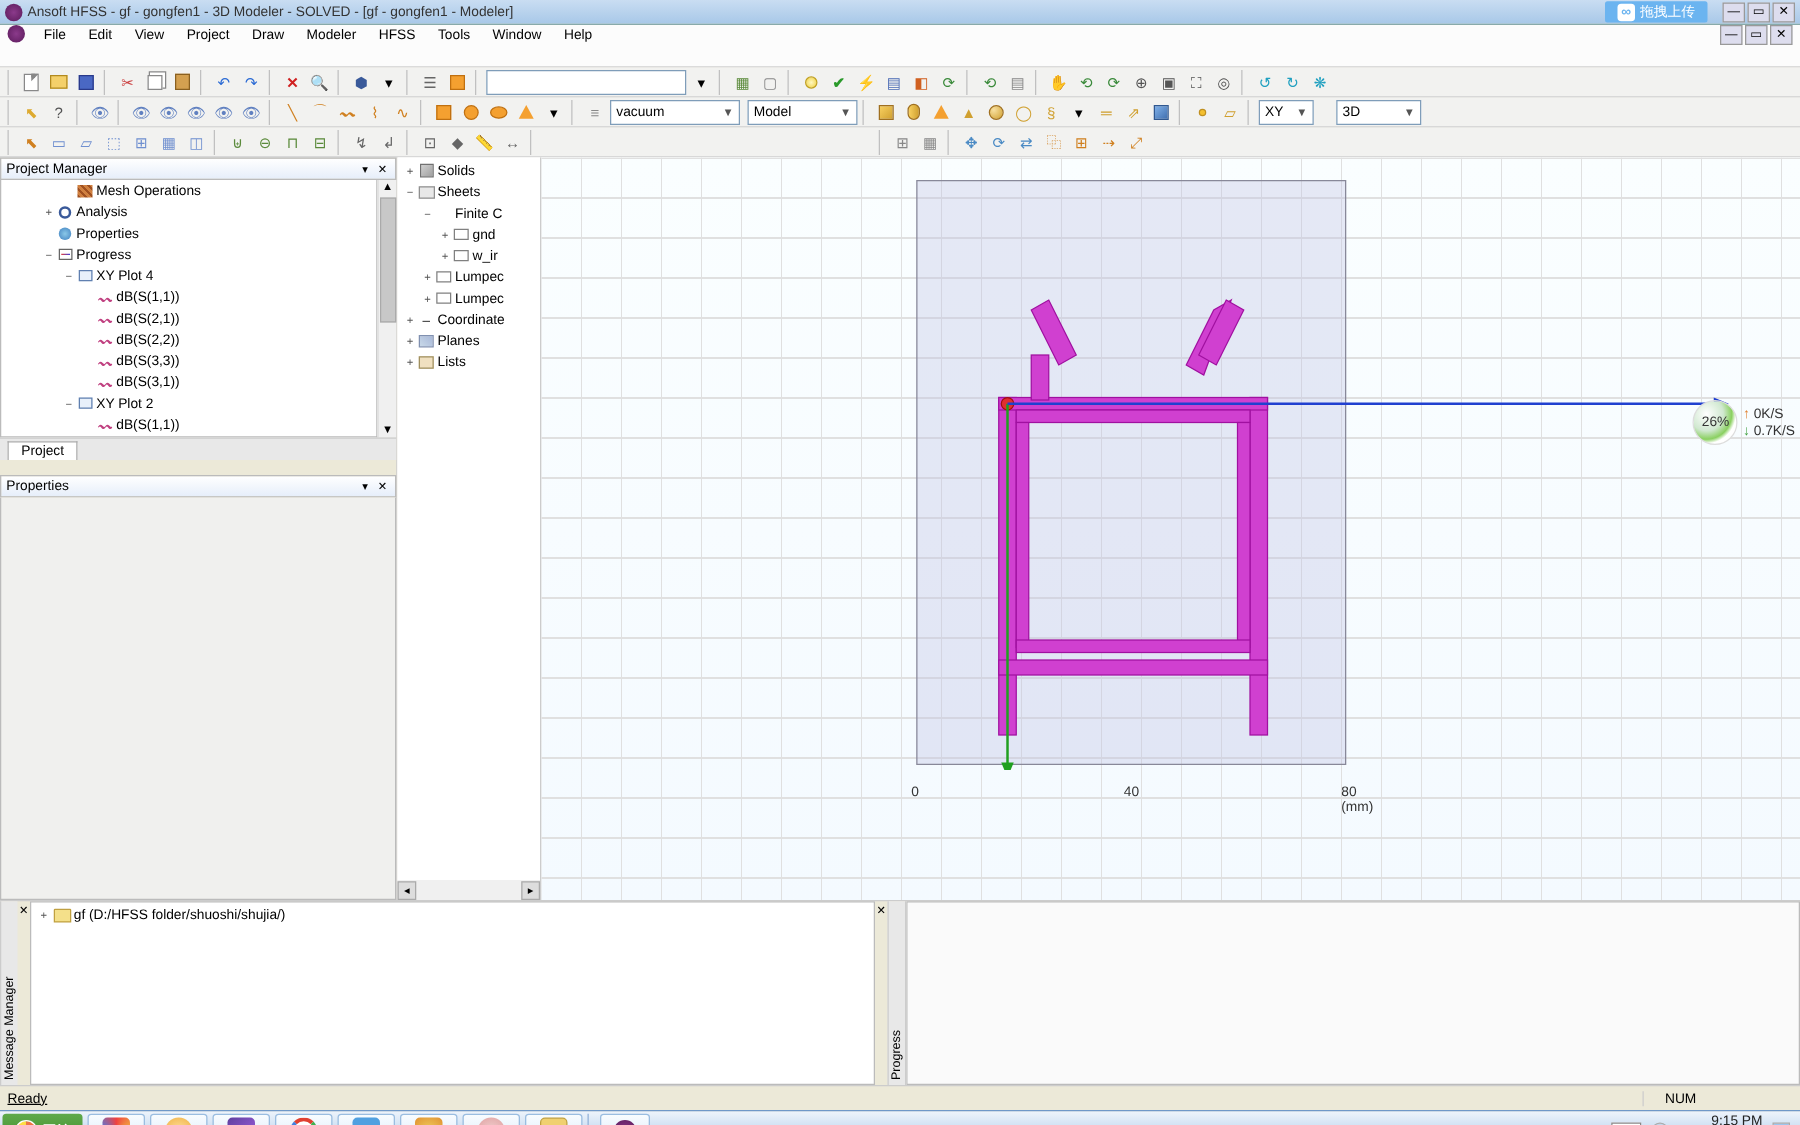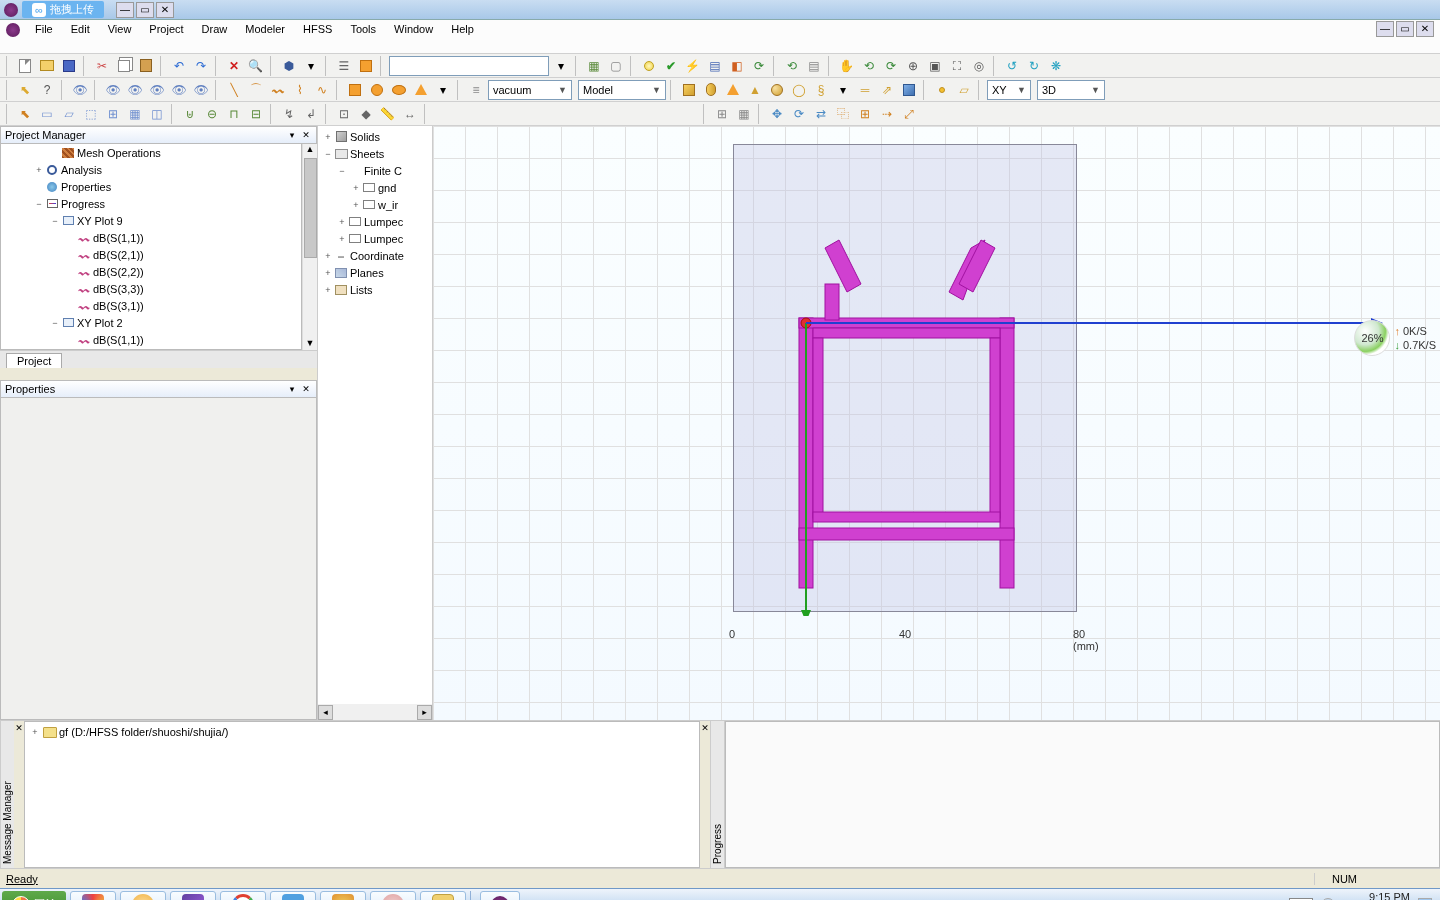--- a/index.html
+++ b/index.html
@@ -8,21 +8,21 @@
 
 .titlebar { height: 20px; background: linear-gradient(to bottom, #c9ddf2, #a8c8e8); display: flex; align-items: center; padding: 0 4px; border-bottom: 1px solid #8aa; }
 .titlebar .app-icon { width: 14px; height: 14px; background: radial-gradient(circle, #8b3a8b, #5a1a5a); border-radius: 50%; margin-right: 4px; }
 .titlebar .title-text { flex: 1; color: #333; }
 .titlebar .upload-widget { background: #6bb4f0; color: #fff; padding: 1px 10px; border-radius: 2px; display: flex; align-items: center; gap: 4px; font-size: 10px; }
 .titlebar .upload-widget .up-icon { width: 14px; height: 14px; background: #fff; border-radius: 3px; display: inline-flex; align-items: center; justify-content: center; color: #6bb4f0; font-weight: bold; }
 .win-btns { display: flex; gap: 2px; margin-left: 12px; }
 .win-btn { width: 18px; height: 16px; background: #dde; border: 1px solid #999; display: flex; align-items: center; justify-content: center; font-size: 10px; line-height: 1; }
 
 
-.menubar { height: 34px; background: #fcfcfc; display: flex; align-items: flex-end; padding: 16px 6px; border-bottom: 1px solid #d0d0d0; }
+.menubar { height: 34px; background: #fcfcfc; display: flex; align-items: flex-start; padding: 0 6px; border-bottom: 1px solid #d0d0d0; }
 .menubar .menu-item { padding: 2px 9px; cursor: default; }
 .menubar .mdi-btns { margin-left: auto; display: flex; gap: 2px; }
 
 
 .toolbar-row { display: flex; align-items: center; padding: 1px 4px; gap: 2px; background: #f2f2f0; border-bottom: 1px solid #d0d0d0; height: 24px; }
 .tb-sep { width: 5px; height: 20px; border-left: 1px solid #c0c0c0; margin: 0 2px; }
 .tb-btn { width: 20px; height: 20px; display: flex; align-items: center; justify-content: center; border: 1px solid transparent; position: relative; }
 .tb-btn .glyph { width: 14px; height: 14px; display: flex; align-items: center; justify-content: center; font-size: 12px; }
 .tb-dropdown { height: 20px; border: 1px solid #7f9db9; background: #fff; padding: 1px 4px; display: flex; align-items: center; font-size: 11px; }
 .tb-dropdown .dd-arrow { margin-left: auto; font-size: 9px; color: #555; }
@@ -126,20 +126,21 @@
 .i-node-planes { width:12px; height:10px; background:linear-gradient(45deg,#c8d8e8,#a8b8d8); border:1px solid #8090b0; }
 .i-node-lists { width:12px; height:10px; background:#f0e0c0; border:1px solid #a09060; }
 .i-folder { width:14px; height:11px; background:#f4e08a; border:1px solid #c0a040; border-radius: 1px 1px 0 0; }
 
 </style>
 </head>
 <body>
 
 <div class="titlebar">
   <div class="app-icon"></div>
+  <span class="title-text">Ansoft HFSS  - gf - gongfen1 - 3D Modeler - SOLVED - [gf - gongfen1 - Modeler]</span>
   <div class="upload-widget">
     <span class="up-icon">∞</span>
     <span>拖拽上传</span>
   </div>
   <div class="win-btns">
     <div class="win-btn">—</div>
     <div class="win-btn">▭</div>
     <div class="win-btn">✕</div>
   </div>
 </div>
@@ -361,21 +362,21 @@
         <span class="i-orange-poly"></span>
       </span>
     </div>
   <div class="tb-btn">
       <span class="glyph">▾</span>
     </div>
   <div class="tb-sep"></div>
   <div class="tb-btn">
       <span class="glyph" style="color:#888">≡</span>
     </div>
-  <div class="tb-dropdown" style="width:84px;">
+  <div class="tb-dropdown" style="width:104px;">
       <span>vacuum</span>
       <span class="dd-arrow">▼</span>
     </div>
   <div class="tb-dropdown" style="width:88px;margin-left:4px;">
       <span>Model</span>
       <span class="dd-arrow">▼</span>
     </div>
   <div class="tb-sep"></div>
   <div class="tb-btn">
       <span class="glyph">
@@ -421,21 +422,21 @@
       <span class="glyph" style="width:6px;height:6px;background:#f4c030;border-radius:50%;border:1px solid #c09020"></span>
     </div>
   <div class="tb-btn">
       <span class="glyph" style="color:#d0a030">▱</span>
     </div>
   <div class="tb-sep"></div>
   <div class="tb-dropdown" style="width:44px;">
       <span>XY</span>
       <span class="dd-arrow">▼</span>
     </div>
-  <div class="tb-dropdown" style="width:68px;margin-left:4px;">
+  <div class="tb-dropdown" style="width:68px;margin-left:16px;">
       <span>3D</span>
       <span class="dd-arrow">▼</span>
     </div>
 </div>
 
 <div class="toolbar-row">
   <div class="tb-sep"></div>
   <div class="tb-btn">
       <span class="glyph" style="color:#d08020">⬉</span>
     </div>
@@ -565,21 +566,21 @@
               <span class="i-node-results"></span>
             </span>
             <span class="node-text">Progress</span>
           </div>
           <div class="tree-row">
             <span class="indent" style="width: 48px;"></span>
             <span class="expander">−</span>
             <span class="node-icon">
               <span class="i-node-plot"></span>
             </span>
-            <span class="node-text">XY Plot 9</span>
+            <span class="node-text">XY Plot 4</span>
           </div>
           <div class="tree-row">
             <span class="indent" style="width: 64px;"></span>
             <span class="expander">　</span>
             <span class="node-icon" style="color: rgb(192, 64, 128);">〰</span>
             <span class="node-text">dB(S(1,1))</span>
           </div>
           <div class="tree-row">
             <span class="indent" style="width: 64px;"></span>
             <span class="expander">　</span>

